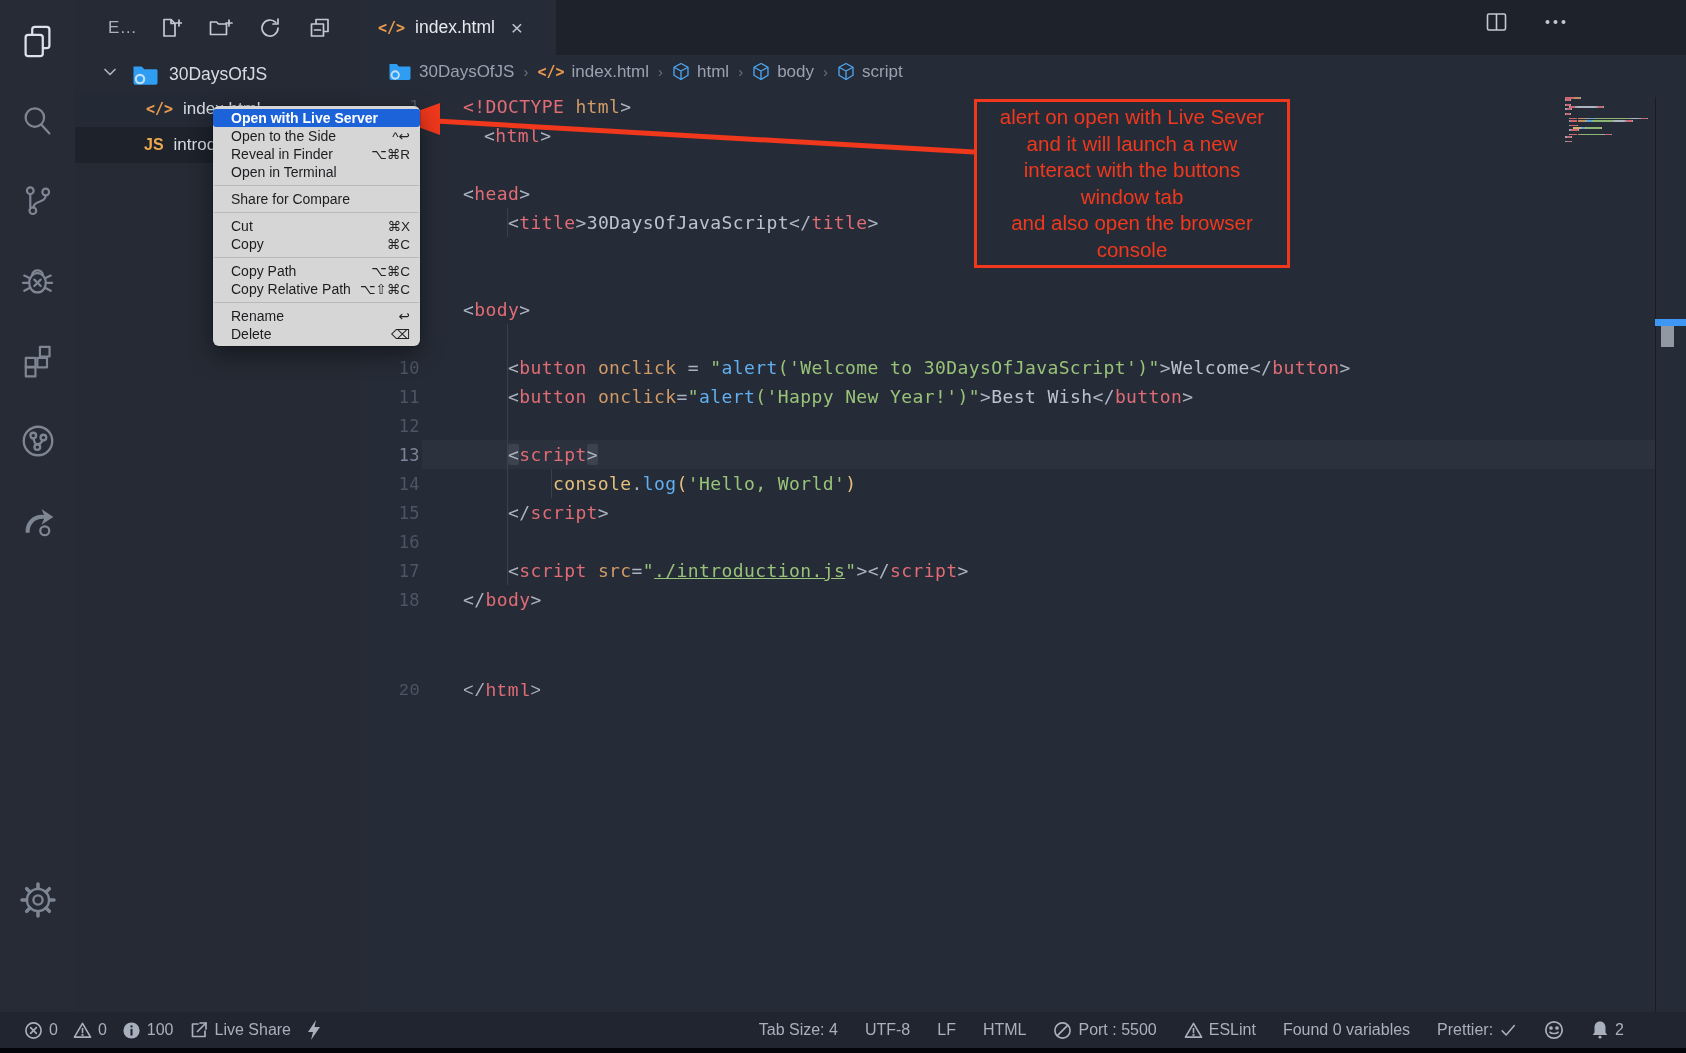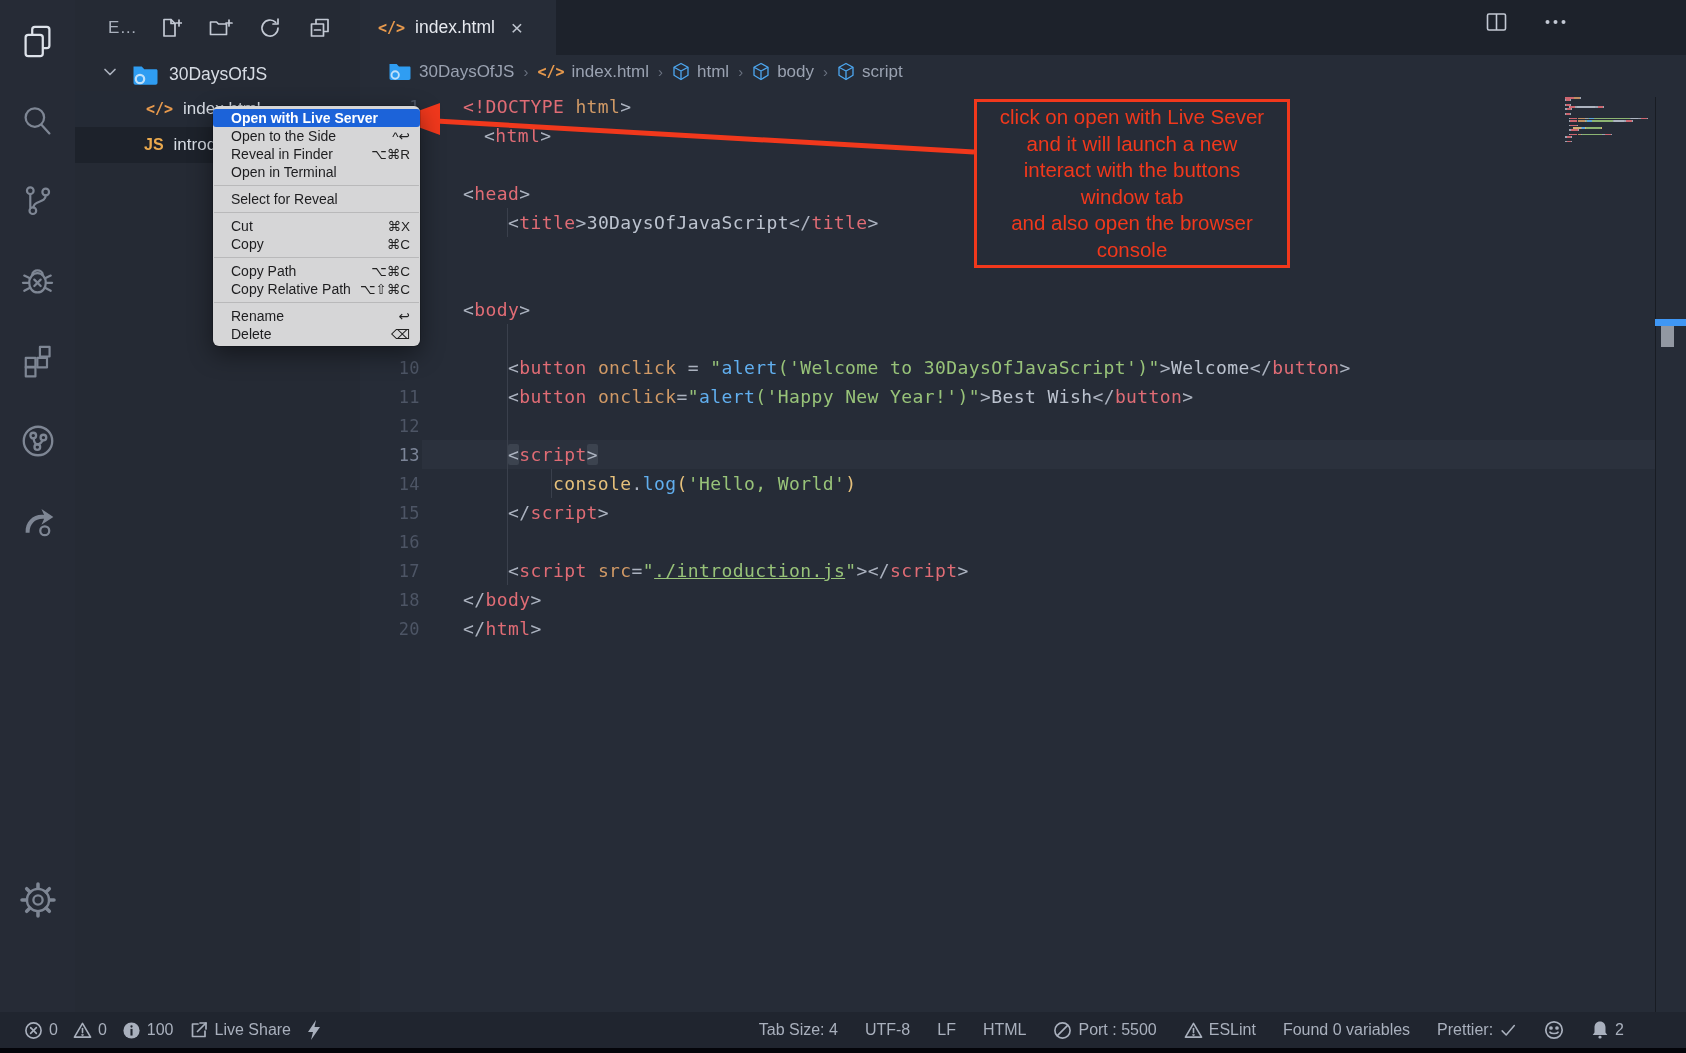--- a/index.html
+++ b/index.html
@@ -328,21 +328,21 @@
         <div class="cline" style="top: 265px;"><span class="lnum">10</span><span class="ltext"><span style="color: rgb(171, 178, 191);">    </span><span style="color: rgb(171, 178, 191);">&lt;</span><span style="color: rgb(224, 108, 117);">button</span><span style="color: rgb(171, 178, 191);"> </span><span style="color: rgb(209, 154, 102);">onclick</span><span style="color: rgb(171, 178, 191);"> = </span><span style="color: rgb(152, 195, 121);">"</span><span style="color: rgb(97, 175, 239);">alert</span><span style="color: rgb(152, 195, 121);">('Welcome to 30DaysOfJavaScript')</span><span style="color: rgb(152, 195, 121);">"</span><span style="color: rgb(171, 178, 191);">&gt;</span><span style="color: rgb(188, 195, 207);">Welcome</span><span style="color: rgb(171, 178, 191);">&lt;/</span><span style="color: rgb(224, 108, 117);">button</span><span style="color: rgb(171, 178, 191);">&gt;</span></span></div>
         <div class="cline" style="top: 294px;"><span class="lnum">11</span><span class="ltext"><span style="color: rgb(171, 178, 191);">    </span><span style="color: rgb(171, 178, 191);">&lt;</span><span style="color: rgb(224, 108, 117);">button</span><span style="color: rgb(171, 178, 191);"> </span><span style="color: rgb(209, 154, 102);">onclick</span><span style="color: rgb(171, 178, 191);">=</span><span style="color: rgb(152, 195, 121);">"</span><span style="color: rgb(97, 175, 239);">alert</span><span style="color: rgb(152, 195, 121);">('Happy New Year!')</span><span style="color: rgb(152, 195, 121);">"</span><span style="color: rgb(171, 178, 191);">&gt;</span><span style="color: rgb(188, 195, 207);">Best Wish</span><span style="color: rgb(171, 178, 191);">&lt;/</span><span style="color: rgb(224, 108, 117);">button</span><span style="color: rgb(171, 178, 191);">&gt;</span></span></div>
         <div class="cline" style="top: 323px;"><span class="lnum">12</span><span class="ltext"></span></div>
         <div class="cur-hl" style="top: 352px;"></div>
         <div class="cline" style="top: 352px;"><span class="lnum" style="color: rgb(124, 133, 152);">13</span><span class="ltext"><span style="color: rgb(171, 178, 191);">    </span><span class="brk" style="color: rgb(171, 178, 191);">&lt;</span><span style="color: rgb(224, 108, 117);">script</span><span class="brk" style="color: rgb(171, 178, 191);">&gt;</span></span></div>
         <div class="cline" style="top: 381px;"><span class="lnum">14</span><span class="ltext"><span style="color: rgb(171, 178, 191);">        </span><span style="color: rgb(229, 192, 123);">console</span><span style="color: rgb(171, 178, 191);">.</span><span style="color: rgb(97, 175, 239);">log</span><span style="color: rgb(229, 192, 123);">(</span><span style="color: rgb(152, 195, 121);">'Hello, World'</span><span style="color: rgb(229, 192, 123);">)</span></span></div>
         <div class="cline" style="top: 410px;"><span class="lnum">15</span><span class="ltext"><span style="color: rgb(171, 178, 191);">    </span><span style="color: rgb(171, 178, 191);">&lt;/</span><span style="color: rgb(224, 108, 117);">script</span><span style="color: rgb(171, 178, 191);">&gt;</span></span></div>
         <div class="cline" style="top: 439px;"><span class="lnum">16</span><span class="ltext"></span></div>
         <div class="cline" style="top: 468px;"><span class="lnum">17</span><span class="ltext"><span style="color: rgb(171, 178, 191);">    </span><span style="color: rgb(171, 178, 191);">&lt;</span><span style="color: rgb(224, 108, 117);">script</span><span style="color: rgb(171, 178, 191);"> </span><span style="color: rgb(209, 154, 102);">src</span><span style="color: rgb(171, 178, 191);">=</span><span style="color: rgb(152, 195, 121);">"</span><span class="lnk" style="color: rgb(152, 195, 121);">./introduction.js</span><span style="color: rgb(152, 195, 121);">"</span><span style="color: rgb(171, 178, 191);">&gt;</span><span style="color: rgb(171, 178, 191);">&lt;/</span><span style="color: rgb(224, 108, 117);">script</span><span style="color: rgb(171, 178, 191);">&gt;</span></span></div>
         <div class="cline" style="top: 497px;"><span class="lnum">18</span><span class="ltext"><span style="color: rgb(171, 178, 191);">&lt;/</span><span style="color: rgb(224, 108, 117);">body</span><span style="color: rgb(171, 178, 191);">&gt;</span></span></div>
-        <div class="cline" style="top: 526px;"><span class="lnum">20</span><span class="ltext"><span style="color: rgb(171, 178, 191);">&lt;/</span><span style="color: rgb(224, 108, 117);">html</span><span style="color: rgb(171, 178, 191);">&gt;</span></span></div>
+        <div class="cline" style="top: 588px; font-family: Liberation Mono, monospace;"><span class="lnum">20</span><span class="ltext"><span style="color: rgb(171, 178, 191);">&lt;/</span><span style="color: rgb(224, 108, 117);">html</span><span style="color: rgb(171, 178, 191);">&gt;</span></span></div>
         <div class="iguide" style="left: 147px; top: 120px; height: 29px;"></div>
         <div class="iguide" style="left: 147px; top: 236px; height: 261px;"></div>
         <div class="iguide" style="left: 191px; top: 381px; height: 29px;"></div>
       </div>
   </div>
 
   <div id="ctx-menu">
       <div class="mi sel">
         <span class="ml">Open with Live Server</span>
       </div>
@@ -352,21 +352,21 @@
       </div>
       <div class="mi">
         <span class="ml">Reveal in Finder</span>
         <span class="ms">⌥⌘R</span>
       </div>
       <div class="mi">
         <span class="ml">Open in Terminal</span>
       </div>
       <div class="msep"></div>
       <div class="mi">
-        <span class="ml">Select for Reveal</span>
+        <span class="ml">Share for Compare</span>
       </div>
       <div class="msep"></div>
       <div class="mi">
         <span class="ml">Cut</span>
         <span class="ms">⌘X</span>
       </div>
       <div class="mi">
         <span class="ml">Copy</span>
         <span class="ms">⌘C</span>
       </div>
@@ -388,21 +388,21 @@
         <span class="ml">Delete</span>
         <span class="ms">⌫</span>
       </div>
     </div>
 
   <svg id="arrow-svg">
     <line x1="974" y1="152" x2="436" y2="121" stroke="#f1381c" stroke-width="5"></line>
     <polygon points="396,119 440,103 440,135" fill="#f1381c"></polygon>
   </svg>
   <div id="annotation-box">
-      <div>click on open with Live Sever</div>
+      <div>alert on open with Live Sever</div>
       <div>and it will launch a new</div>
       <div>interact with the buttons</div>
       <div>window tab</div>
       <div>and also open the browser</div>
       <div>console</div>
     </div>
 
   <div id="status-bar">
     <div id="status-left">
         <div class="st-item">

